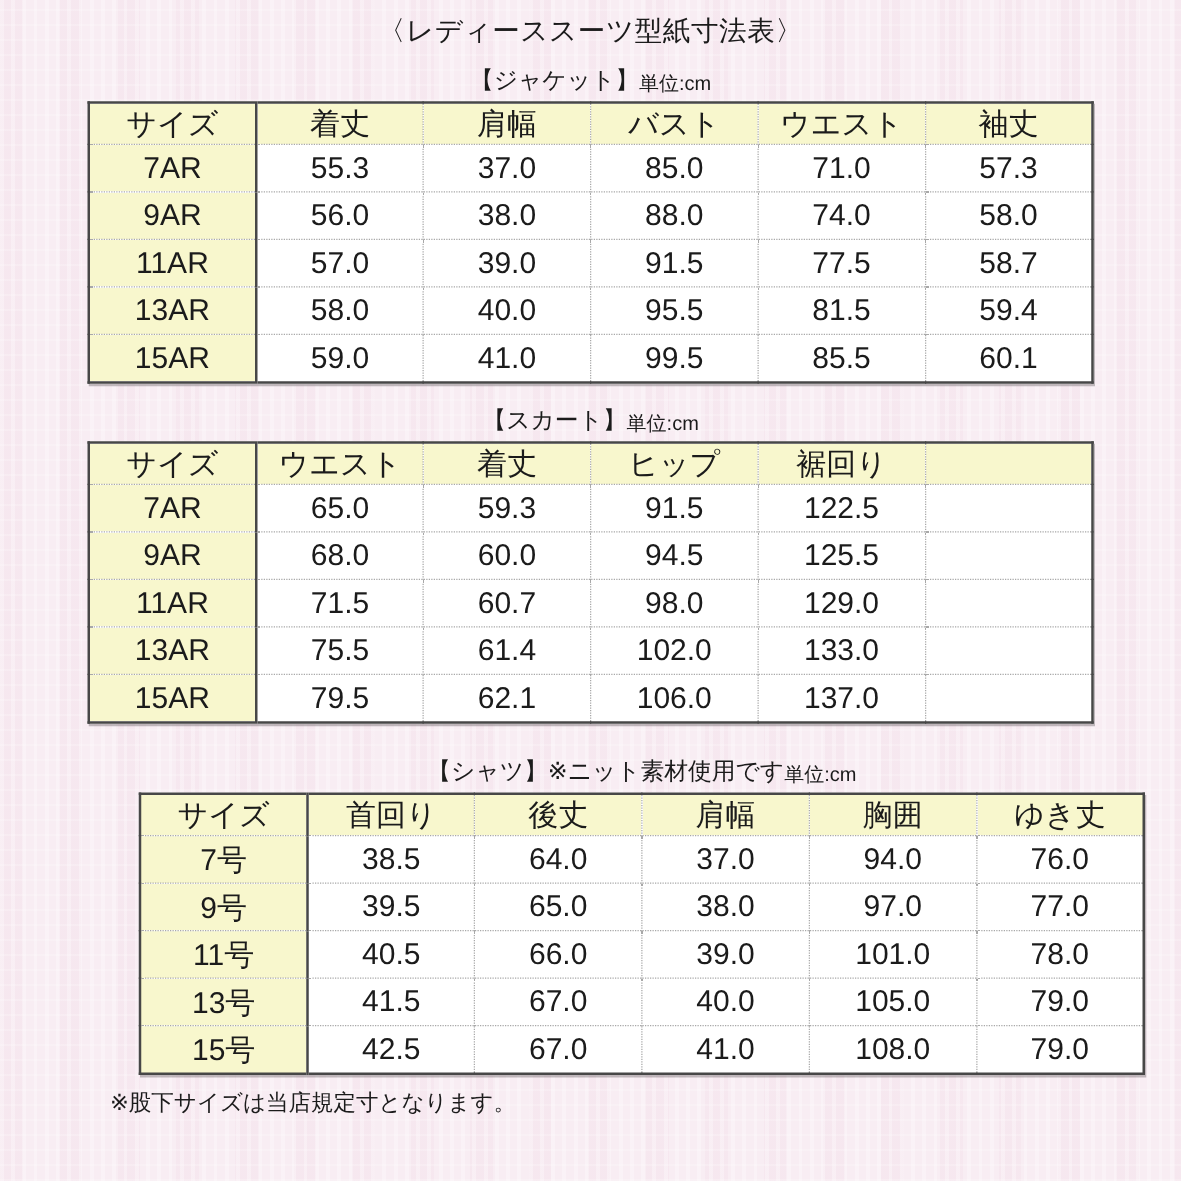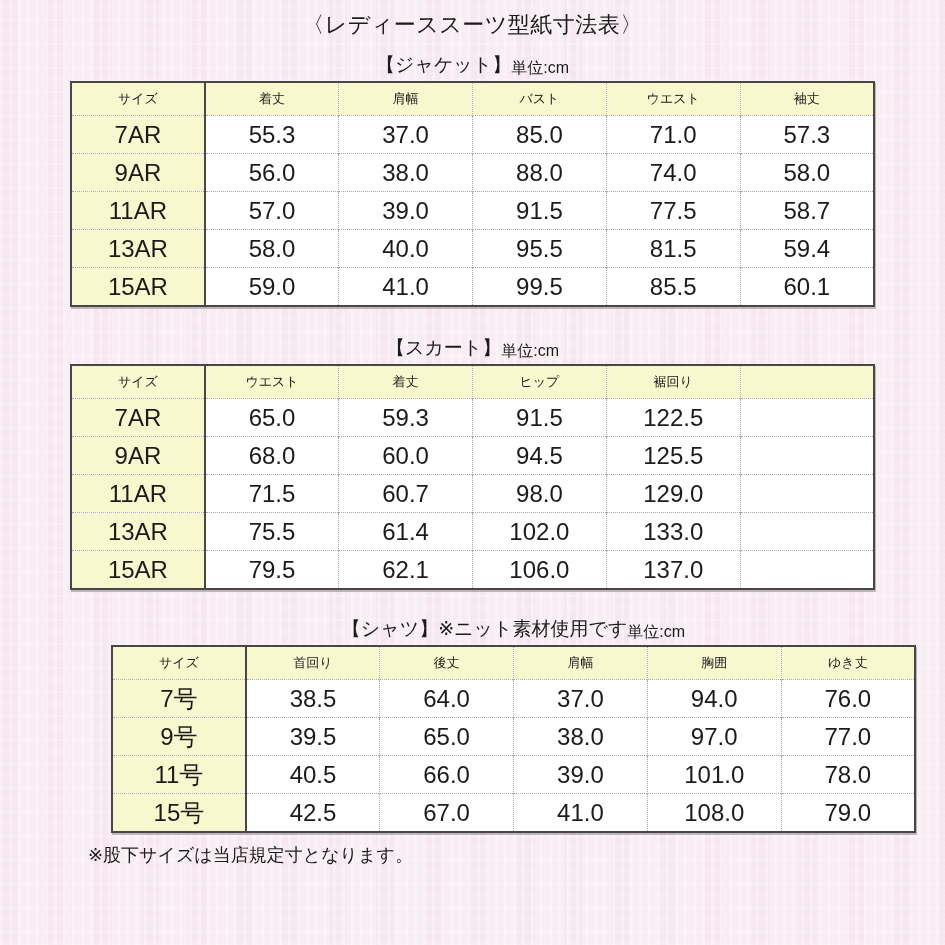--- a/index.html
+++ b/index.html
@@ -23,21 +23,21 @@
     font-size: 22px;
     font-weight: normal;
     letter-spacing: 0.5px;
   }
   .chart-section {
     width: 805px;
     margin-left: 70px;
     margin-right: 70px;
   }
   .section-jacket { margin-top: 13px; }
-  .section-skirt  { margin-top: 29px; }
+  .section-skirt  { margin-top: 18px; }
   .section-shirt  { margin-top: 27px; padding-left: 41px; }
   .section-head {
     display: flex;
     justify-content: center;
     align-items: flex-end;
     margin-bottom: 4px;
   }
   .section-label { font-size: 19px; line-height: 24px; }
   .unit-label { font-size: 16px; line-height: 16px; padding-bottom: 1px; }
   table.size-table {
@@ -52,21 +52,21 @@
     padding: 0;
     text-align: center;
     vertical-align: middle;
     font-weight: normal;
     overflow: hidden;
     white-space: nowrap;
   }
   .size-table thead th {
     height: 32px;
     background: var(--header-fill, #f8f7cd);
-    font-size: 13px;
+    font-size: 24px;
   }
   .size-table tbody th, .size-table tbody td {
     height: 37px;
     font-size: 24px;
     border-top: 1px dotted var(--border-dotted, #a8a8a8);
   }
   .size-table th:not(:first-child), .size-table td:not(:first-child) {
     border-left: 1px dotted var(--border-dotted, #a8a8a8);
   }
   .size-table th:nth-child(2), .size-table td:nth-child(2) {
@@ -245,20 +245,28 @@
           </tr>
           <tr>
             <th class="size-cell" scope="row">11号</th>
             <td>40.5</td>
             <td>66.0</td>
             <td>39.0</td>
             <td>101.0</td>
             <td>78.0</td>
           </tr>
           <tr>
+            <th class="size-cell" scope="row">13号</th>
+            <td>41.5</td>
+            <td>67.0</td>
+            <td>40.0</td>
+            <td>105.0</td>
+            <td>79.0</td>
+          </tr>
+          <tr>
             <th class="size-cell" scope="row">15号</th>
             <td>42.5</td>
             <td>67.0</td>
             <td>41.0</td>
             <td>108.0</td>
             <td>79.0</td>
           </tr>
         </tbody>
       </table>
   </section>

